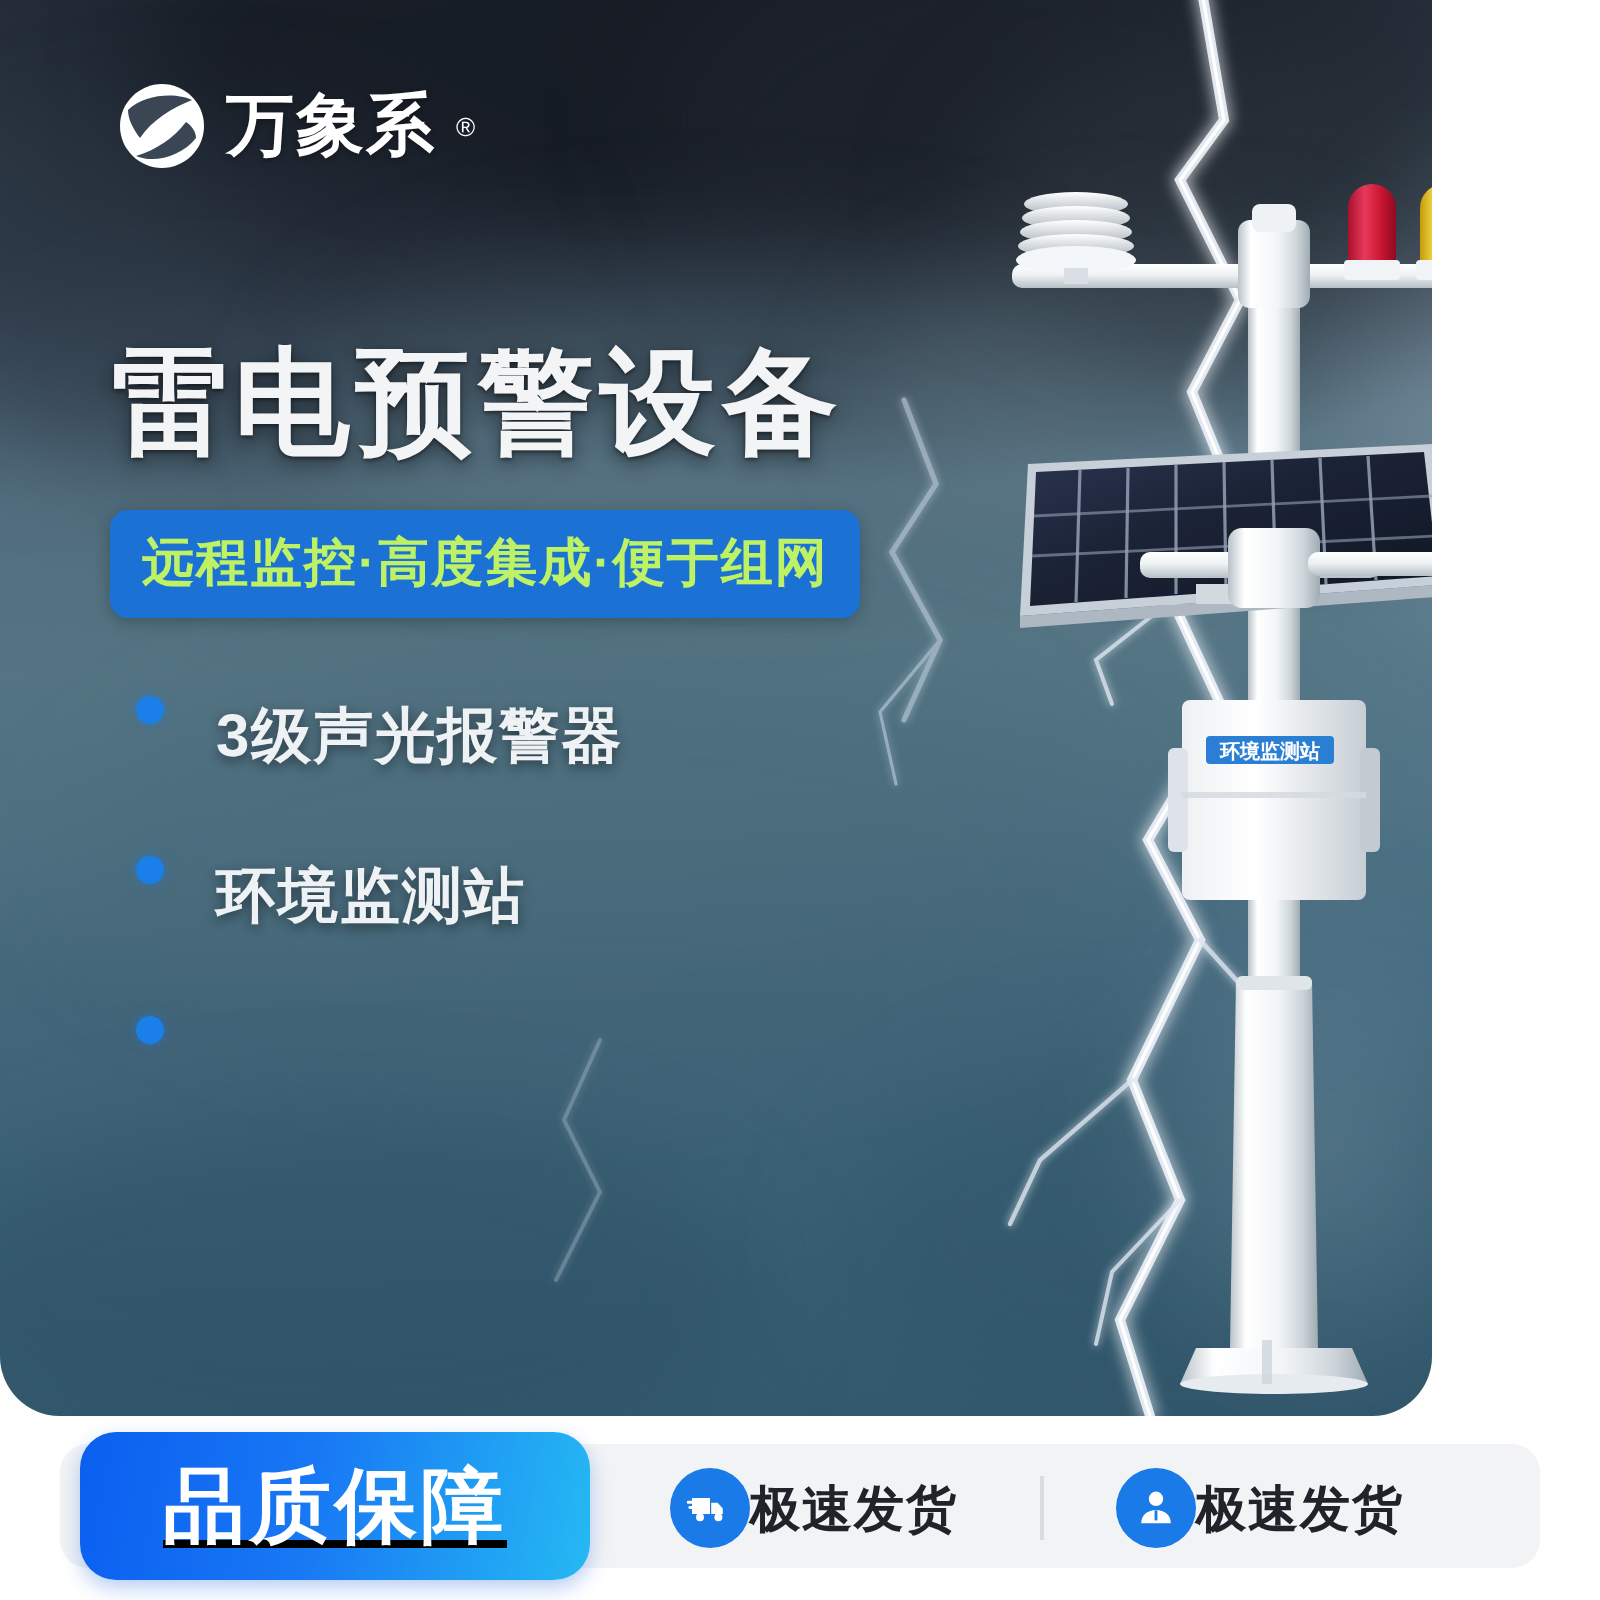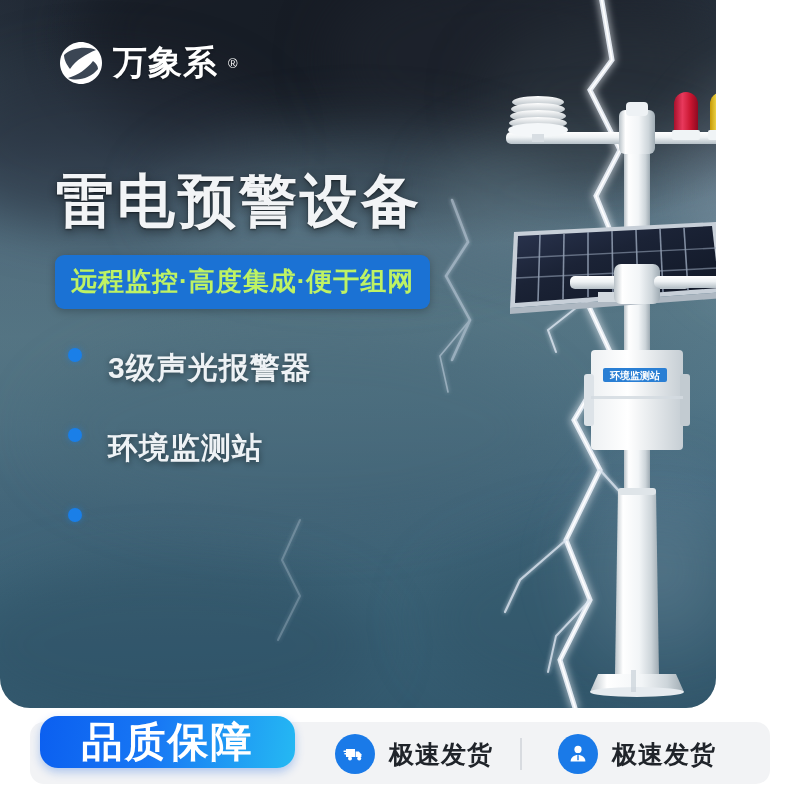--- a/index.html
+++ b/index.html
@@ -97,29 +97,29 @@
   
   .footer{
     position:absolute; left:0; top:708px; width:800px; height:92px;
     background:#ffffff;
   }
   .strip{
     position:absolute; left:30px; top:14px; width:740px; height:62px;
     background:#f2f3f5; border-radius:14px;
   }
   .quality-pill{
-    position:absolute; left:40px; top:8px; width:255px; height:52px;
+    position:absolute; left:40px; top:8px; width:255px; height:74px;
     border-radius:18px;
     background:linear-gradient(100deg,#0b5ff0 0%, #1878f4 45%, #25b9f3 100%);
     box-shadow:0 4px 10px rgba(16,92,220,0.30);
-    display:flex; align-items:center; justify-content:center;
+    display:flex; align-items:center; justify-content:center;text-decoration:underline;
   }
   .quality-text{ color:#ffffff; font-size:41px; font-weight:700; letter-spacing:2px; }
 
-  .svc{ position:absolute; display:flex; align-items:center; gap:14px; }
+  .svc{ position:absolute; display:flex; align-items:center; }
   .svc-ship{ left:335px; top:26px; }
   .svc-after{ left:558px; top:26px; }
   .svc-icon{ width:40px; height:40px; border-radius:50%; background:#1a7ae8;
              display:flex; align-items:center; justify-content:center; flex:none; }
   .svc-label{ color:#20242a; font-size:25px; font-weight:700; letter-spacing:1px; white-space:nowrap; }
   .divider{ position:absolute; left:520px; top:30px; width:2px; height:32px; background:#d8dbe0; }
 </style>
 </head>
 <body>
 

